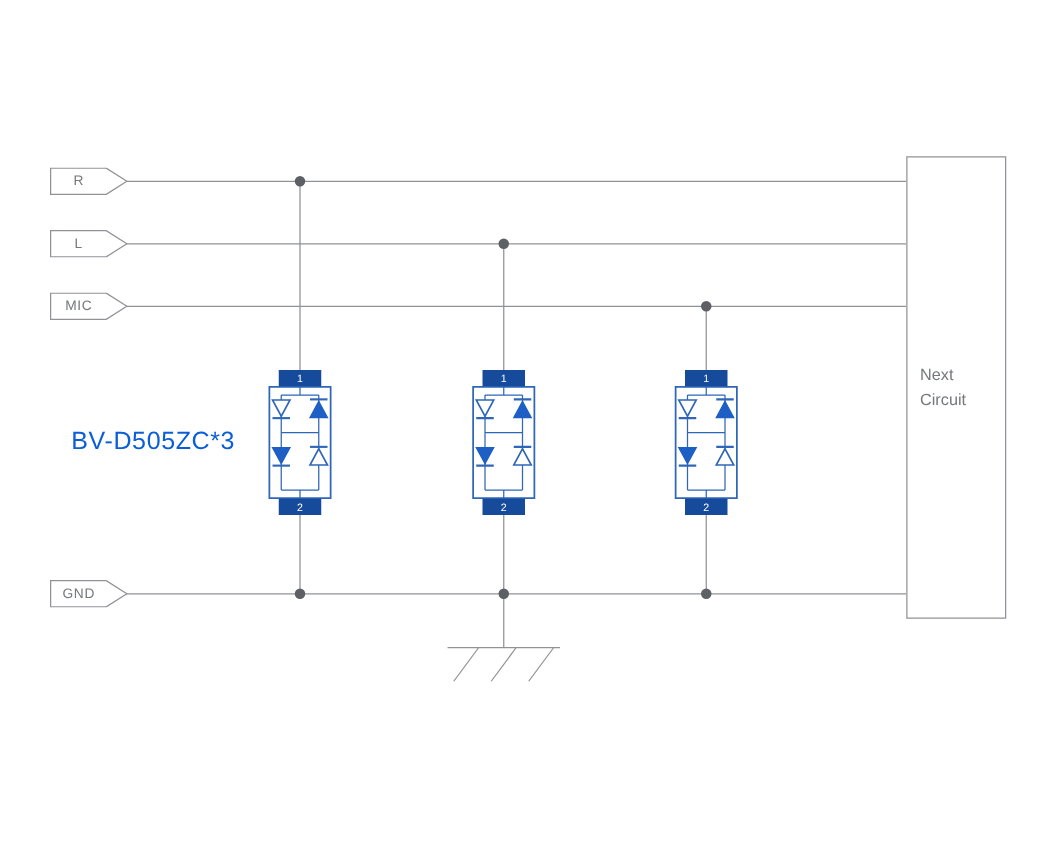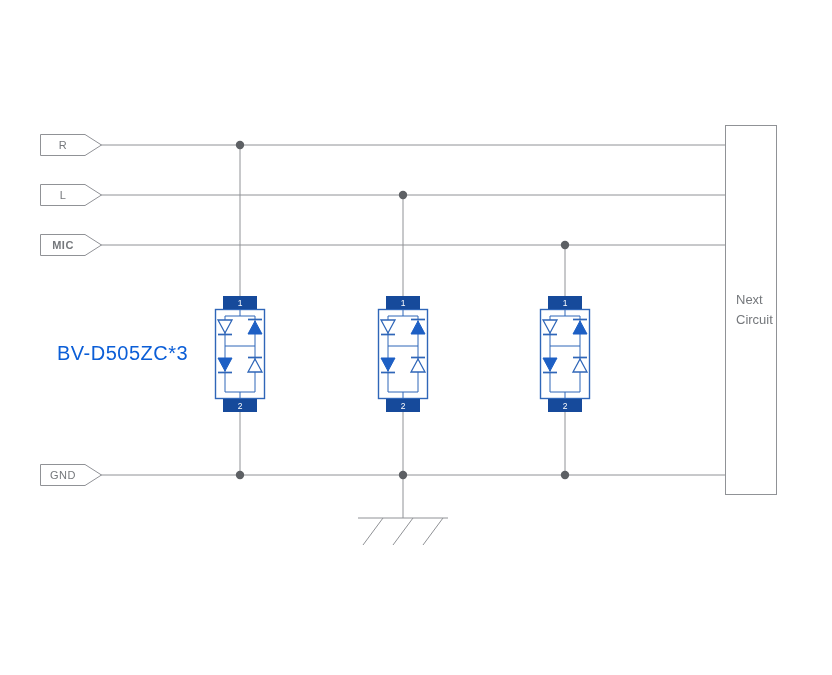--- a/index.html
+++ b/index.html
@@ -19,25 +19,25 @@
   .connector svg { position: absolute; left: 0; top: 0; width: 62px; height: 22px; }
   .connector polygon { fill: #ffffff; stroke: var(--wire, #909296); stroke-width: 1; }
   .connector .lbl {
     position: absolute; left: 0; top: 0; width: 46px; height: 22px;
     display: flex; align-items: center; justify-content: center;
     font-size: 11px; letter-spacing: 0.5px;
     color: var(--connector-text, #75787c);
   }
   .conn-r   { left: 40px; top: 134px; }
   .conn-l   { left: 40px; top: 184px; }
-  .conn-mic { left: 40px; top: 234px; font-weight: bold; }
+  .conn-mic { left: 40px; top: 234px; }
   .conn-gnd { left: 40px; top: 464px; text-decoration: underline; }
 
   .next-box {
-    position: absolute; left: 725px; top: 125px; width: 52px; height: 370px;
+    position: absolute; left: 725px; top: 125px; width: 80px; height: 370px;
     border: 1px solid var(--wire, #909296); background: #ffffff;
     box-sizing: border-box;
     display: flex; flex-direction: column; justify-content: center;
     padding-left: 10px;
     font-size: 13px; line-height: 1.55;
     color: var(--box-text, #75787c);
   }
 
   .part-label {
     position: absolute; left: 57px; top: 342px;

